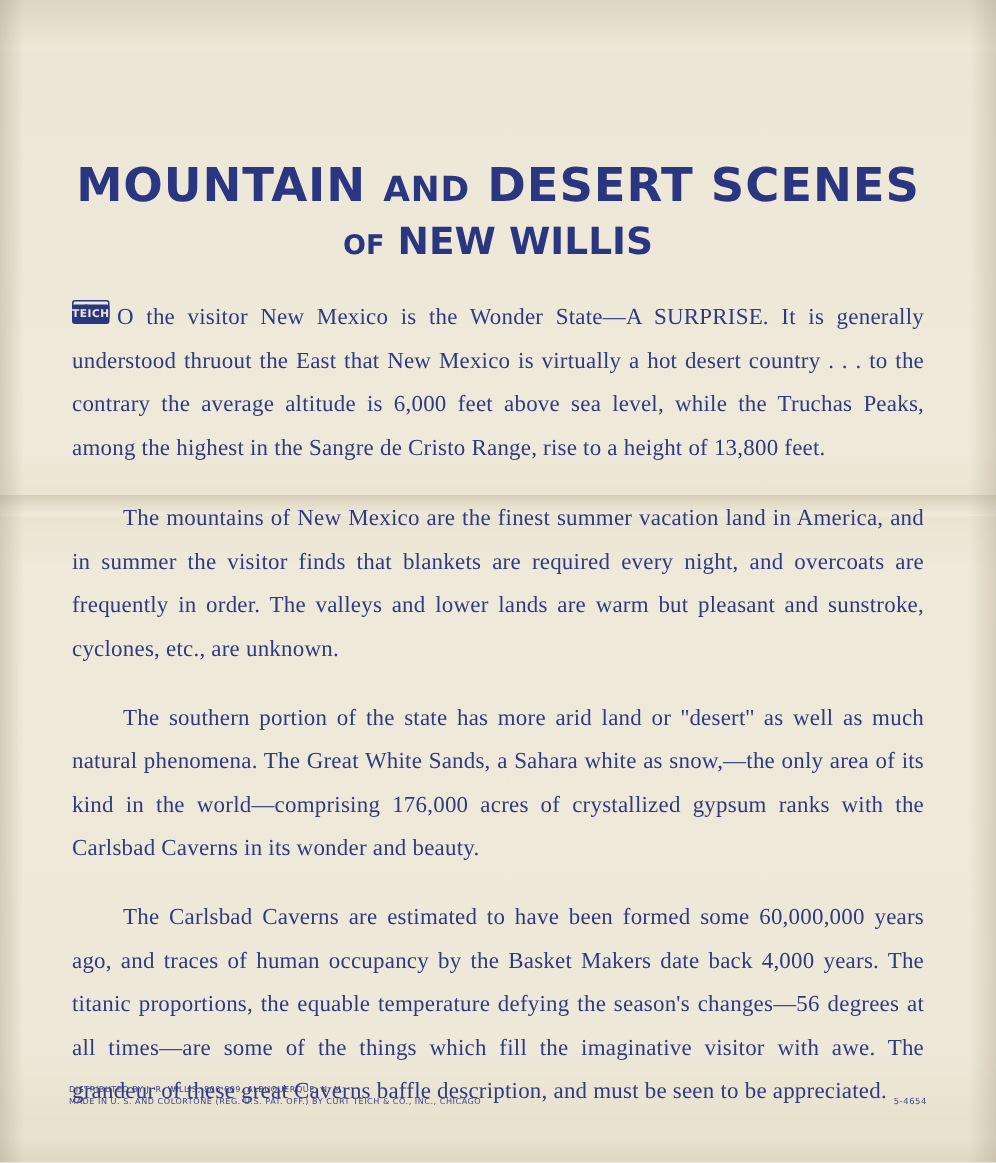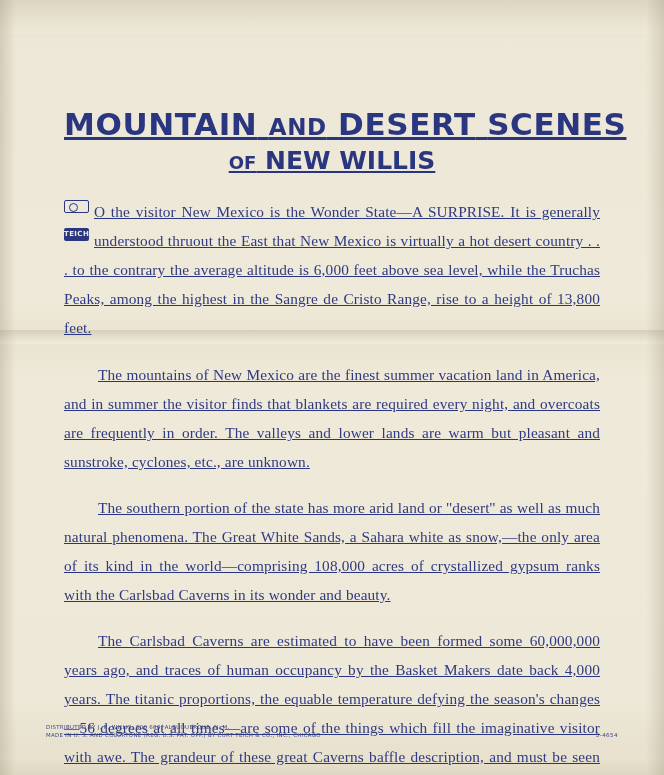--- a/index.html
+++ b/index.html
@@ -68,24 +68,23 @@
     width: 18px;
     background: linear-gradient(to left, rgba(150,140,115,0.28), rgba(150,140,115,0));
     pointer-events: none;
   }
 
   #content {
     position: absolute;
     top: 0; left: 0;
     width: 664px;
     height: 775px;
-    padding: 0 64px;
+    padding: 0 48px;
     box-sizing: border-box;
     color: #29357e;
-    text-decoration: underline;
   }
 
   
   .title-block {
     text-align: center;
     padding-top: 108px;
   }
   .title-main {
     font-family: "DejaVu Sans", sans-serif;
     font-weight: bold;
@@ -140,21 +139,21 @@
   }
   .body-text p.first {
     text-indent: 0;
     margin-bottom: 18px;
   }
 
   
   .dropcap {
     float: left;
     width: 25px;
-    height: 41px;
+    height: 16px;
     margin: 3px 5px 0 0;
     position: relative;
   }
   .dropcap .curt {
     position: absolute;
     top: 0; left: 0;
     width: 25px; height: 13px;
     border: 1.6px solid #2b3680;
     box-sizing: border-box;
     border-radius: 2px;
@@ -233,21 +232,21 @@
 
     <div class="body-text">
       <p class="first">
         <span class="dropcap">
           <span class="curt"></span>
           <span class="teich">TEICH</span>
         </span>
         <span>O the visitor New Mexico is the Wonder State—A SURPRISE. It is generally understood thruout the East that New Mexico is virtually a hot desert country . . . to the contrary the average altitude is 6,000 feet above sea level, while the Truchas Peaks, among the highest in the Sangre de Cristo Range, rise to a height of 13,800 feet.</span>
       </p>
       <p>The mountains of New Mexico are the finest summer vacation land in America, and in summer the visitor finds that blankets are required every night, and overcoats are frequently in order. The valleys and lower lands are warm but pleasant and sunstroke, cyclones, etc., are unknown.</p>
-      <p>The southern portion of the state has more arid land or ''desert'' as well as much natural phenomena. The Great White Sands, a Sahara white as snow,—the only area of its kind in the world—comprising 108,000 acres of crystallized gypsum ranks with the Carlsbad Caverns in its wonder and beauty.</p>
+      <p>The southern portion of the state has more arid land or ''desert'' as well as much natural phenomena. The Great White Sands, a Sahara white as snow,—the only area of its kind in the world—comprising 176,000 acres of crystallized gypsum ranks with the Carlsbad Caverns in its wonder and beauty.</p>
       <p>The Carlsbad Caverns are estimated to have been formed some 60,000,000 years ago, and traces of human occupancy by the Basket Makers date back 4,000 years. The titanic proportions, the equable temperature defying the season's changes—56 degrees at all times—are some of the things which fill the imaginative visitor with awe. The grandeur of these great Caverns baffle description, and must be seen to be appreciated.</p>
     </div>
 
     <div class="footer">
       <span class="line">DISTRIBUTED BY J. R. WILLIS, 806 609, ALBUQUERQUE, N. M.</span>
       <span class="line">MADE IN U. S. AND COLORTONE (REG. U.S. PAT. OFF.) BY CURT TEICH &amp; CO., INC., CHICAGO</span>
       <span class="footer-right">5-4654</span>
     </div>
 
   </div>

